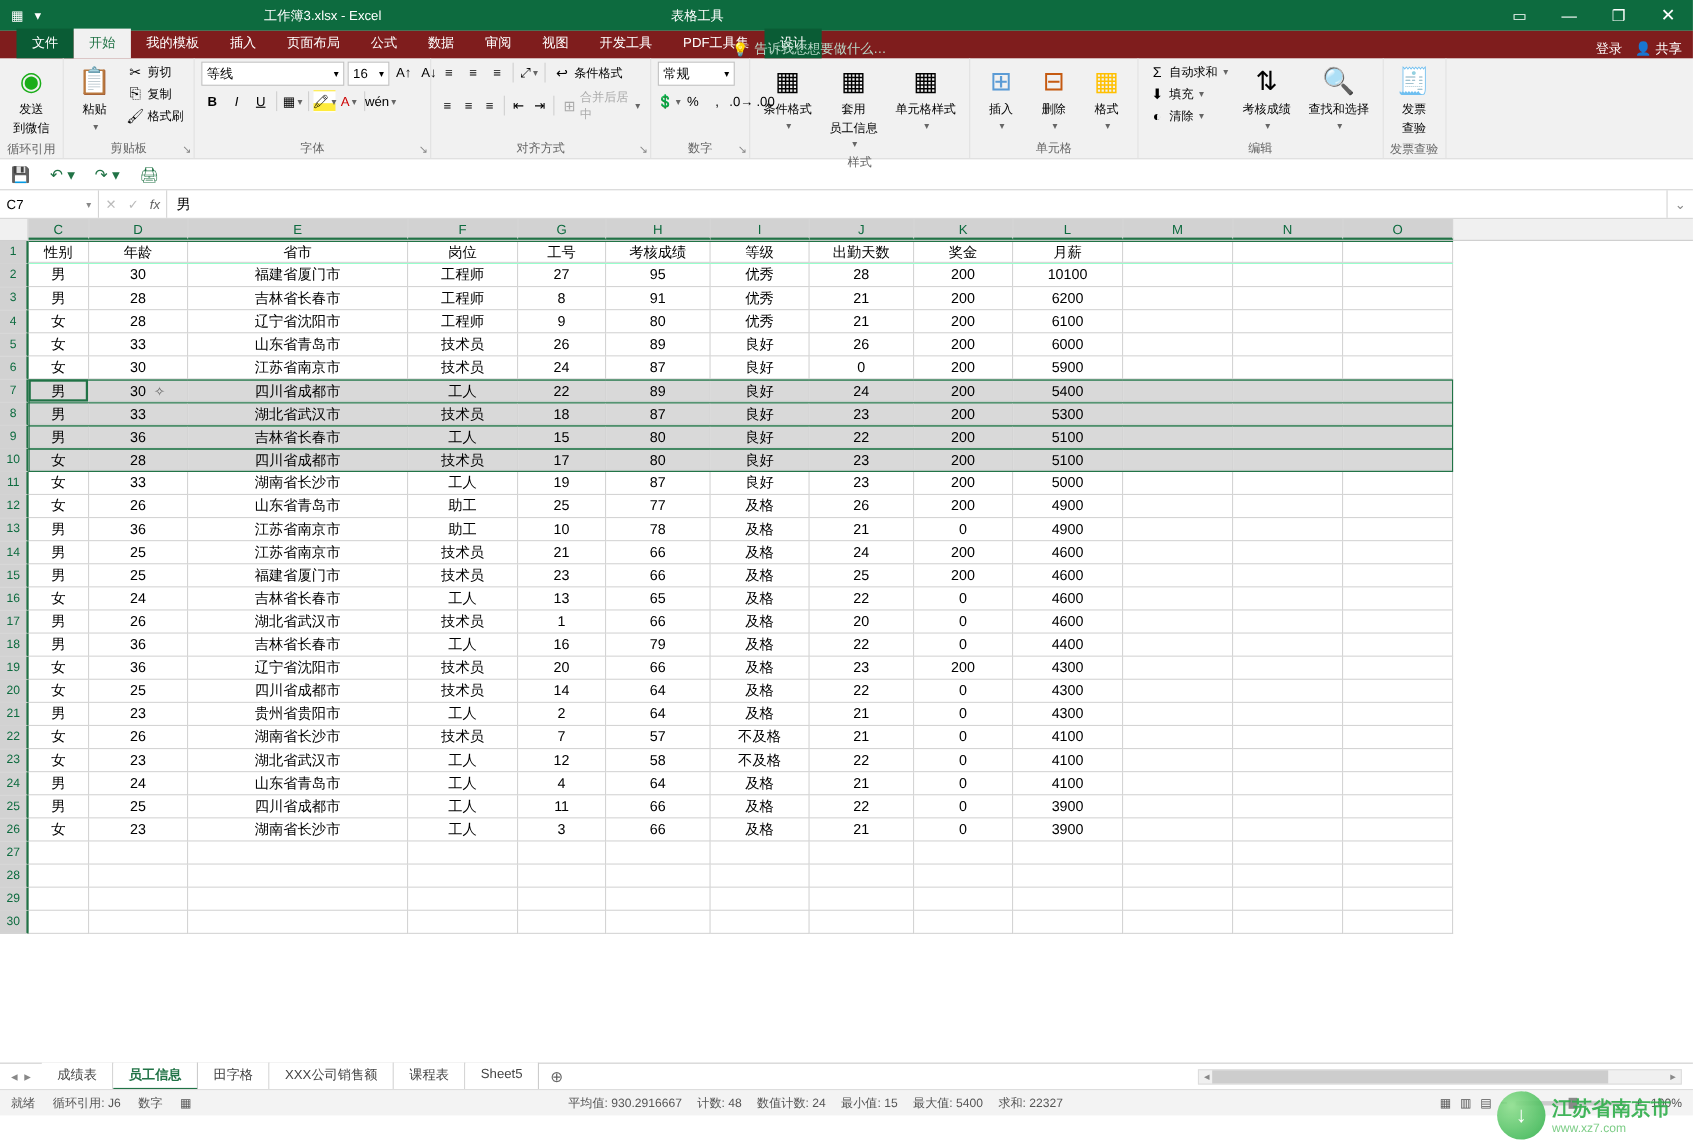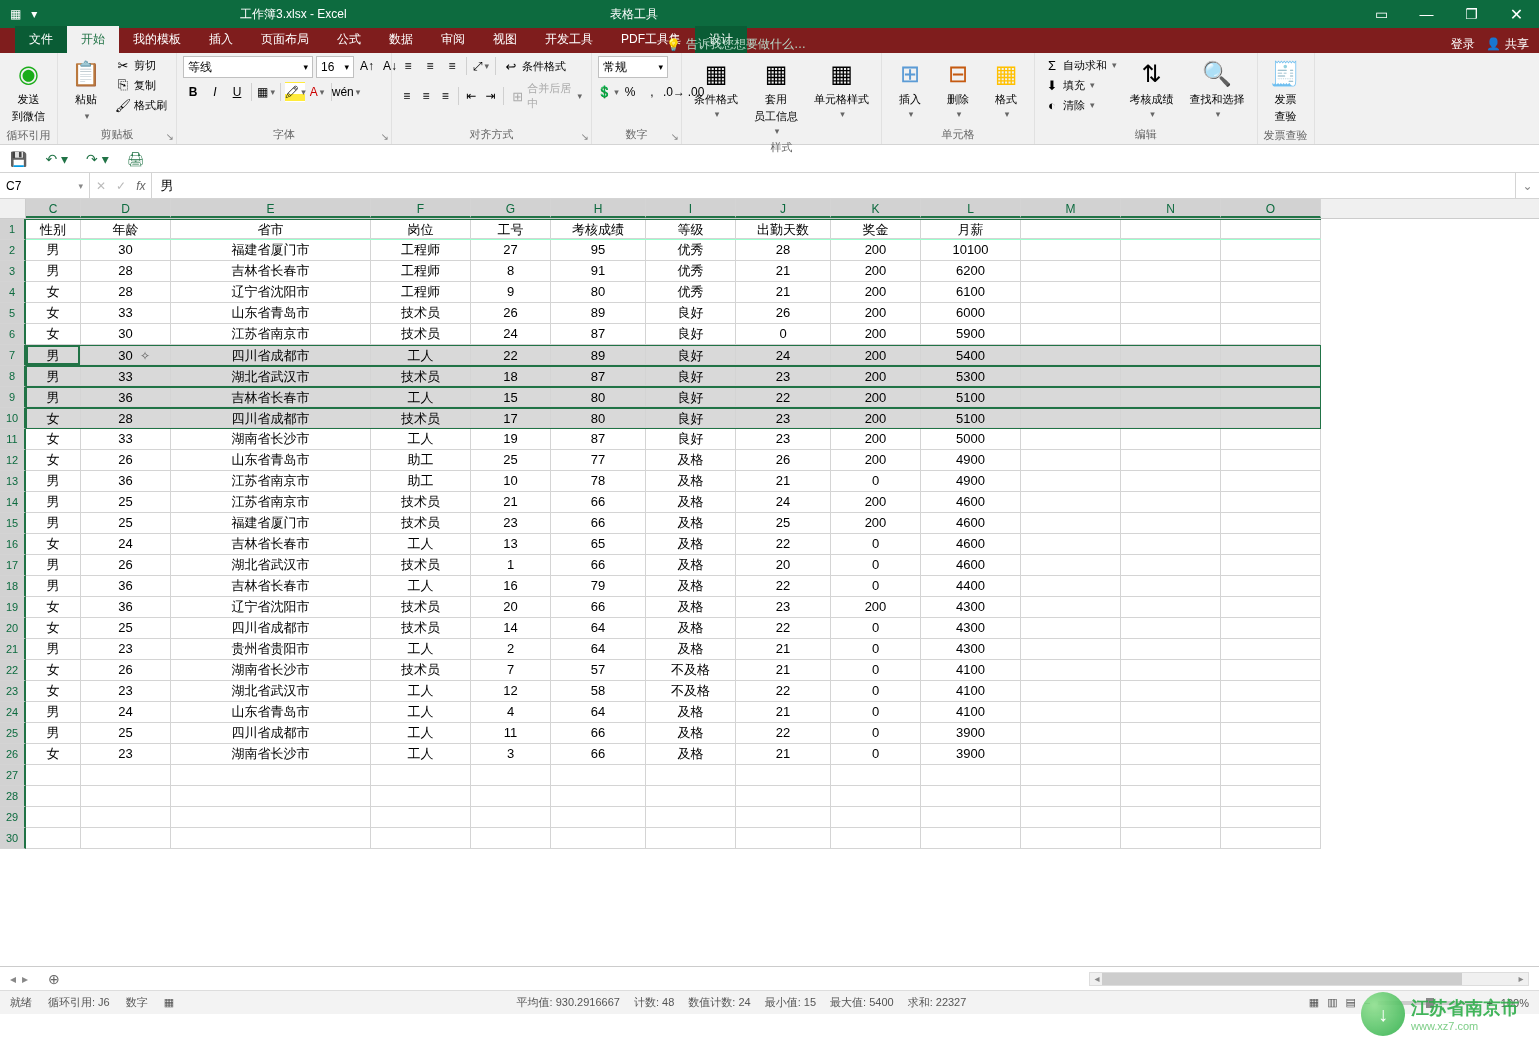--- a/index.html
+++ b/index.html
@@ -860,20 +860,28 @@
       </div>
   </div>
   <span class="cursor-marker" style="left:140px; top:150px">✧</span>
 </div>
 
 <div class="sheet-tabs-row">
   <div class="sheet-nav">
     <span>◂</span>
     <span>▸</span>
   </div>
+  <div class="sheet-tabs">
+    <div class="sheet-tab">成绩表</div>
+    <div class="sheet-tab active">员工信息</div>
+    <div class="sheet-tab">田字格</div>
+    <div class="sheet-tab">XXX公司销售额</div>
+    <div class="sheet-tab">课程表</div>
+    <div class="sheet-tab">Sheet5</div>
+  </div>
   <div class="sheet-add">⊕</div>
   <div class="hscroll">
     <div class="hscroll-track">
       <span class="hscroll-arr">◂</span>
       <div class="hscroll-thumb"></div>
       <span class="hscroll-arr" style="margin-left:auto">▸</span>
     </div>
   </div>
 </div>
 

